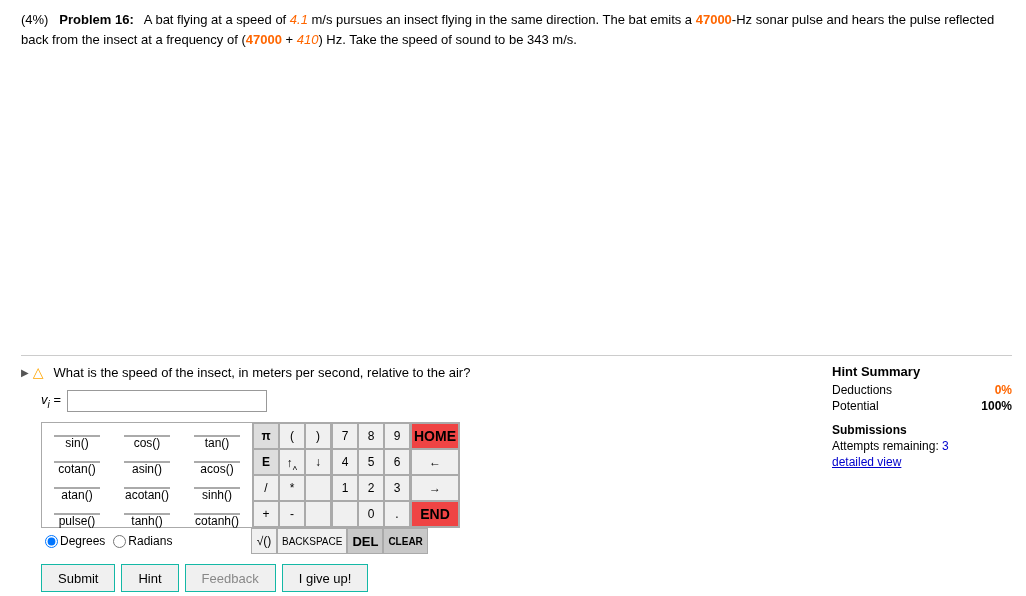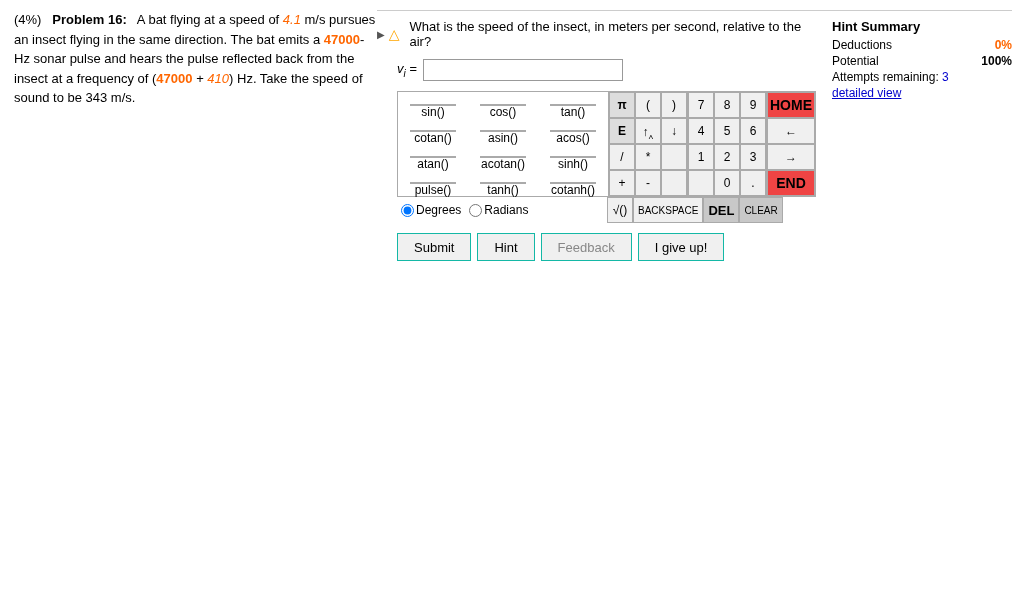--- a/index.html
+++ b/index.html
@@ -8,23 +8,23 @@
       font-size: 13px;
       background: #fff;
       color: #000;
       width: 1026px;
       min-height: 596px;
       overflow: hidden;
     }
 
     .main-container {
       display: flex;
-      flex-direction: row;
+      flex-direction: column;
       height: 596px;
-      padding: 10px 14px 4px 14px;
+      padding: 10px 14px 4px 21px;
     }
 
     .problem-text {
       font-size: 13px;
       line-height: 1.5;
       margin-bottom: 8px;
     }
 
     .problem-text .bold { font-weight: bold; }
     .problem-text .orange { color: #ff6600; font-style: italic; }
@@ -206,21 +206,21 @@
       font-weight: bold;
       cursor: pointer;
       padding: 0 4px;
     }
 
     .clear-btn {
       height: 26px;
       border: 1px solid #aaa;
       background: #c8c8c8;
       font-size: 10px;
-      font-weight: normal;
+      font-weight: bold;
       cursor: pointer;
       padding: 0 4px;
     }
 
     .action-buttons {
       display: flex;
       gap: 6px;
       margin-top: 10px;
       margin-left: 20px;
     }
@@ -436,20 +436,21 @@
     <div class="grade-summary">
       <div class="grade-title">Hint Summary</div>
       <div class="grade-row">
         <span>Deductions</span>
         <span class="val-orange">0%</span>
       </div>
       <div class="grade-row">
         <span>Potential</span>
         <span class="val-bold">100%</span>
       </div>
+      <div class="submissions-title">Submissions</div>
       <div class="attempts-row">
         <span>Attempts remaining:</span>
         <span class="highlight">3</span>
       </div>
       <div>
         <span class="detailed-link">detailed view</span>
       </div>
     </div>
 
   </div>

